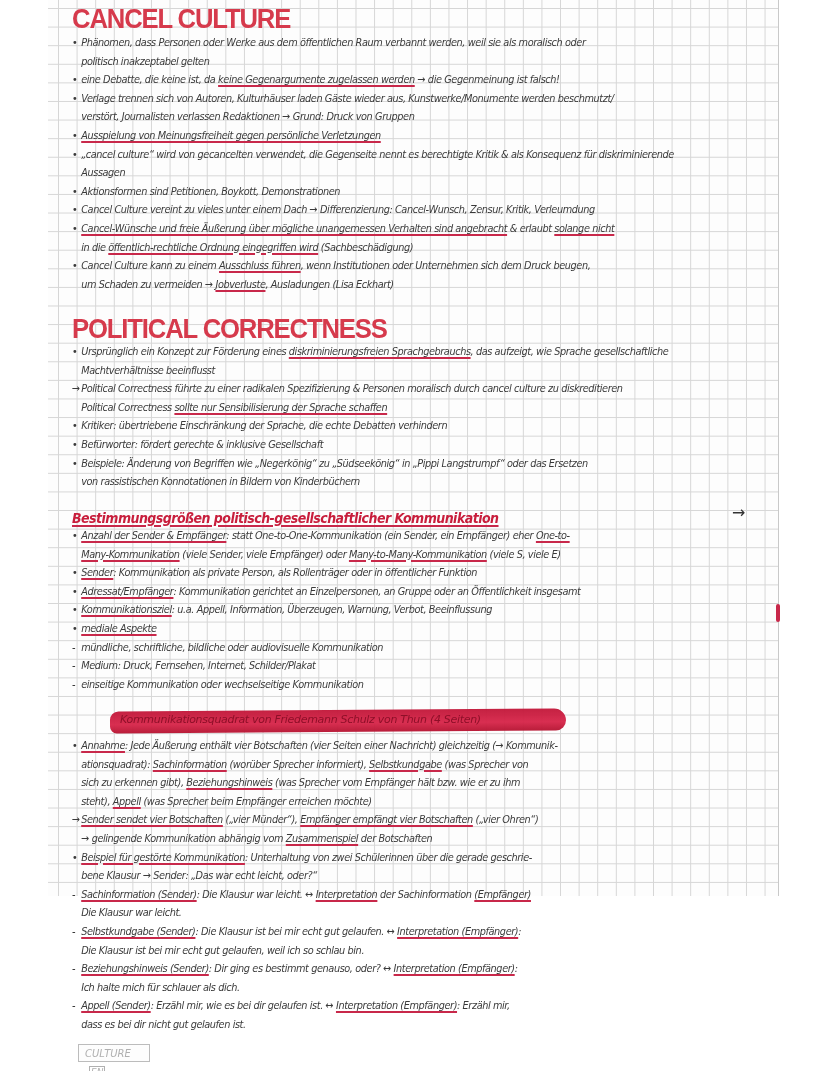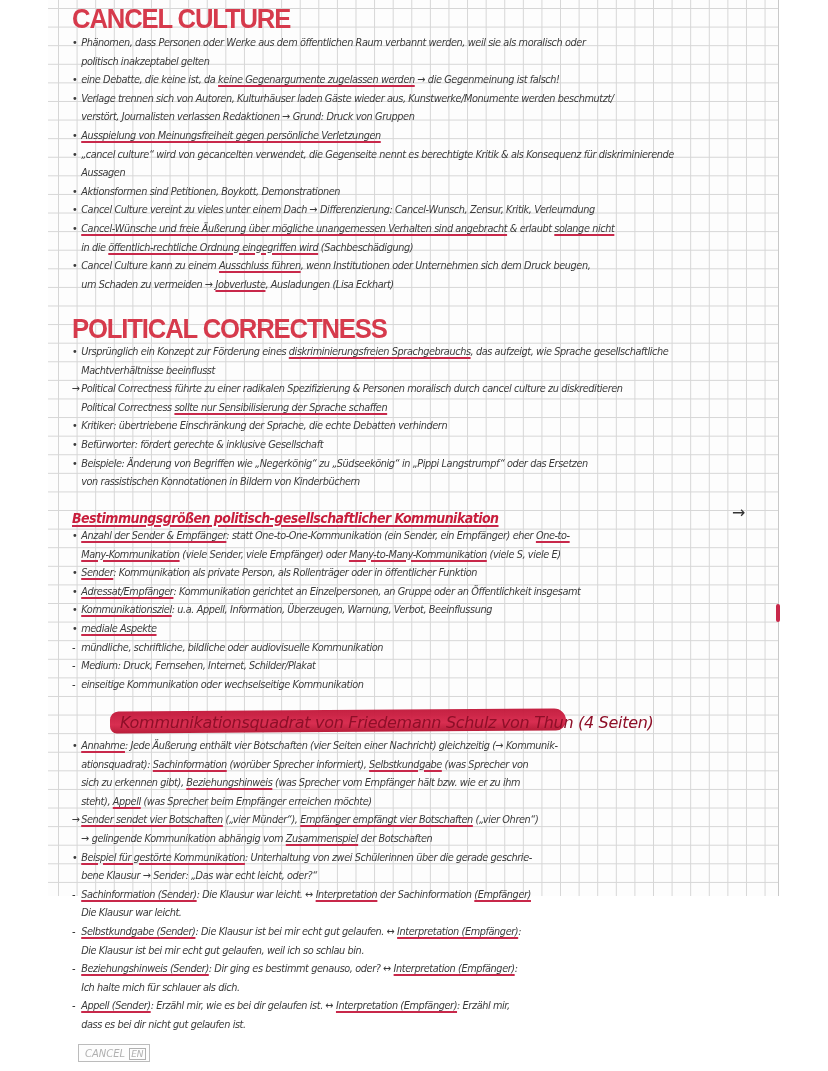--- a/index.html
+++ b/index.html
@@ -83,21 +83,21 @@
       border-radius: 10px 14px 12px 8px;
       transform: rotate(-0.4deg);
       opacity: 0.96;
     }
     .marker-text {
       position: absolute;
       left: 72px;
       top: 713px;
       font-family: "DejaVu Sans", sans-serif;
       font-style: italic;
-      font-size: 16px;
+      font-size: 11px;
       color: #8e0f28;
       white-space: nowrap;
       letter-spacing: -0.3px;
     }
     .arrow-right {
       position: absolute;
       left: 660px;
       top: 503px;
       font-size: 16px;
       color: #333;
@@ -204,16 +204,16 @@
         <div class="row hw" style="top: 977.8px;"><span class="bullet"></span><span>Ich halte mich für schlauer als dich.</span></div>
         <div class="row hw" style="top: 996.4px;"><span class="bullet">-</span><span class="ul">Appell (Sender)</span><span>: Erzähl mir, wie es bei dir gelaufen ist. ↔ </span><span class="ul">Interpretation (Empfänger)</span><span>: Erzähl mir,</span></div>
         <div class="row hw" style="top: 1015px;"><span class="bullet"></span><span>dass es bei dir nicht gut gelaufen ist.</span></div>
       </div>
   </div>
 
   <div class="marker-bar"></div>
   <div class="marker-text">Kommunikationsquadrat von Friedemann Schulz von Thun (4 Seiten)</div>
 
   <div class="brand">
-    <span>CANCEL</span><span class="logo">EN</span>
+    <span>CULTURE</span><span class="logo">EN</span>
   </div>
 </div>
 <div class="red-tick"></div>
 
 </body></html>

